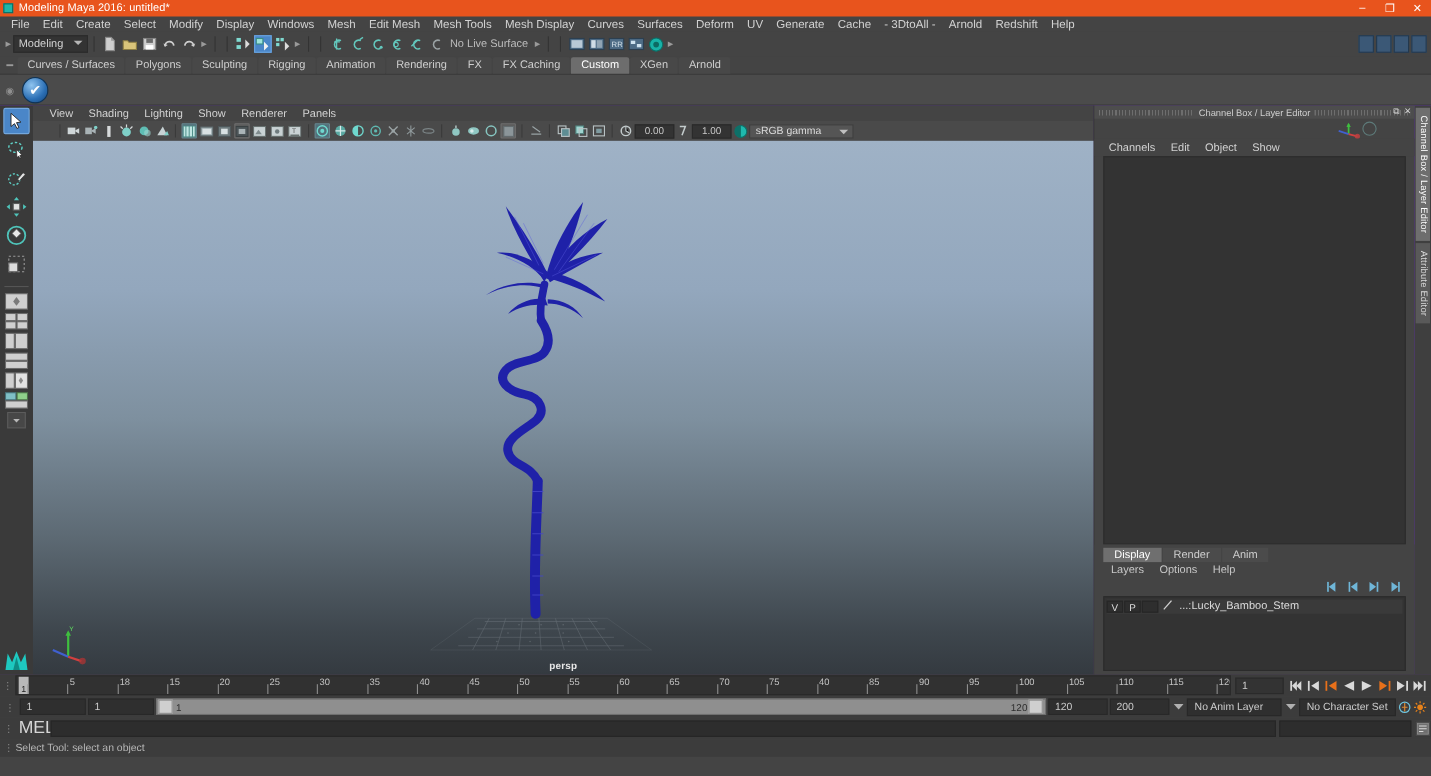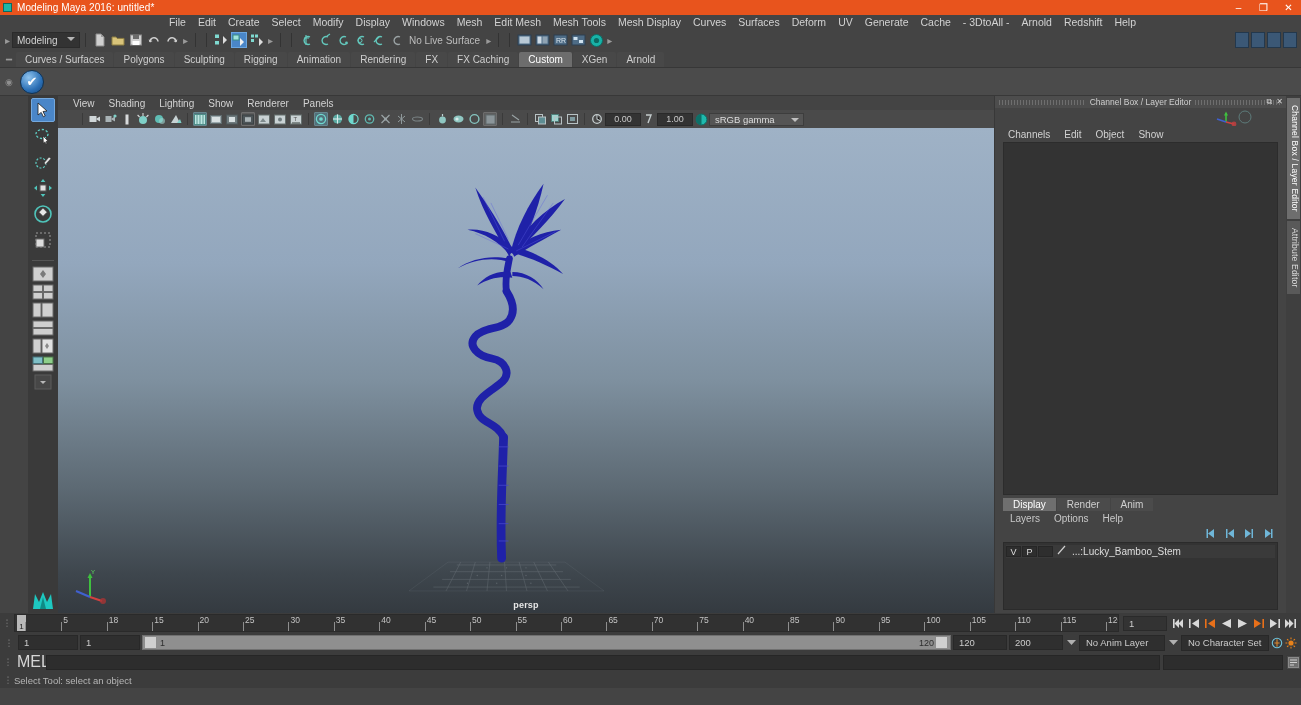--- a/index.html
+++ b/index.html
@@ -7,21 +7,21 @@
   body{ font-family:"Liberation Sans", sans-serif; font-size:11px; color:#c8c8c8; -webkit-font-smoothing:antialiased; }
 
   
   .titlebar{ height:15px; background:#e8541d; display:flex; align-items:center; padding-left:3px; position:relative; }
   .title-ico{ width:9px; height:9px; background:#1fb6a8; border:1px solid #0c6a61; margin-right:5px; flex:none;}
   .titlebar .ttxt{ font-size:10px; color:#fff; letter-spacing:0.1px; }
   .winbtns{ position:absolute; right:0; top:0; height:15px; display:flex; }
   .winbtn{ width:25px; height:15px; display:flex; align-items:center; justify-content:center; color:#fff; font-size:10px; }
 
   
-  .menubar{ height:14px; background:#444444; display:flex; align-items:center; padding-left:4px;justify-content:center; }
+  .menubar{ height:14px; background:#444444; display:flex; align-items:center; padding-left:4px; }
   .menubar .mi{ padding:0 6px; font-size:10.5px; color:#d2d2d2; line-height:14px; height:14px; white-space:nowrap;}
 
   
   .statusline{ height:22px; background:#444444; display:flex; align-items:center; padding:0 3px; position:relative;}
   .combo{ width:68px; height:16px; background:#333; border:1px solid #2b2b2b; display:flex; align-items:center; padding-left:4px; font-size:10px; color:#d2d2d2; position:relative;}
   .combo .car{ position:absolute; right:4px; top:4px; width:0;height:0;border-left:4px solid transparent;border-right:4px solid transparent;border-top:4px solid #b5b5b5;}
   .sep{ width:1px; height:14px; background:#333; margin:0 5px; }
   .arr{ width:9px; height:16px; display:flex; align-items:center; justify-content:center; color:#9a9a9a; font-size:10px;}
   .tbtn{ width:16px; height:16px; margin:0 1px; display:flex; align-items:center; justify-content:center; position:relative;}
   .tbtn.on{ background:#4a86c8; border:1px solid #6ba6e0;}
@@ -32,21 +32,21 @@
   
   .shelftabs{ height:17px; background:#444; display:flex; align-items:flex-end; padding-left:2px; border-bottom:1px solid #373737;}
   .shgrip{ width:14px;height:15px; display:flex;align-items:center;justify-content:center;color:#9a9a9a;font-size:10px;}
   .shtab{ height:15px; padding:0 9px; font-size:10px; color:#cfcfcf; line-height:15px; background:#484848; margin-right:1px; border-top-left-radius:2px;border-top-right-radius:2px;}
   .shtab.active{ background:#6d6d6d; color:#fff; }
   .shelfbar{ height:28px; background:#4b4b4b; display:flex; align-items:center; padding-left:2px; border-bottom:1px solid #383838;}
   .shelfgrip{ width:14px; height:26px; display:flex;align-items:center;justify-content:center; color:#8f8f8f; font-size:9px;}
   .shelf-ico{ width:24px;height:24px;border-radius:50%; background:radial-gradient(circle at 35% 30%, #8fc4ef, #2b6fb5 60%, #17457a); border:1px solid #0f3356; display:flex;align-items:center;justify-content:center;color:#fff;font-size:13px; margin-left:4px;}
 
   
-  .main{ display:flex; height:517px; background:#6d28d9;margin-left:28px;}
+  .main{ display:flex; height:517px; background:#6d28d9;}
   .toolbox{ width:30px; background:#3a3a3a; padding-top:2px; display:flex; flex-direction:column; align-items:center; position:relative;}
   .tool{ width:24px;height:24px;margin-bottom:2px; display:flex;align-items:center;justify-content:center; border-radius:2px;}
   .tool.sel{ background:#4a86c8; border:1px solid #74a8dd;}
   .tbsep{ width:22px;height:1px;background:#555; margin:6px 0 5px;}
   .tool-sm{ width:26px;height:16px;margin-bottom:2px;display:flex;align-items:center;justify-content:center;}
   .maya-logo{ position:absolute; bottom:3px; left:3px; width:24px;height:20px;}
 
   .viewport-wrap{ flex:1; display:flex; flex-direction:column; background:#3c3c3c;}
   .vp-menu{ height:14px; background:#444; display:flex; align-items:center; padding-left:8px;}
   .vp-menu .mi{ padding:0 7px; font-size:10px; color:#d2d2d2;}

